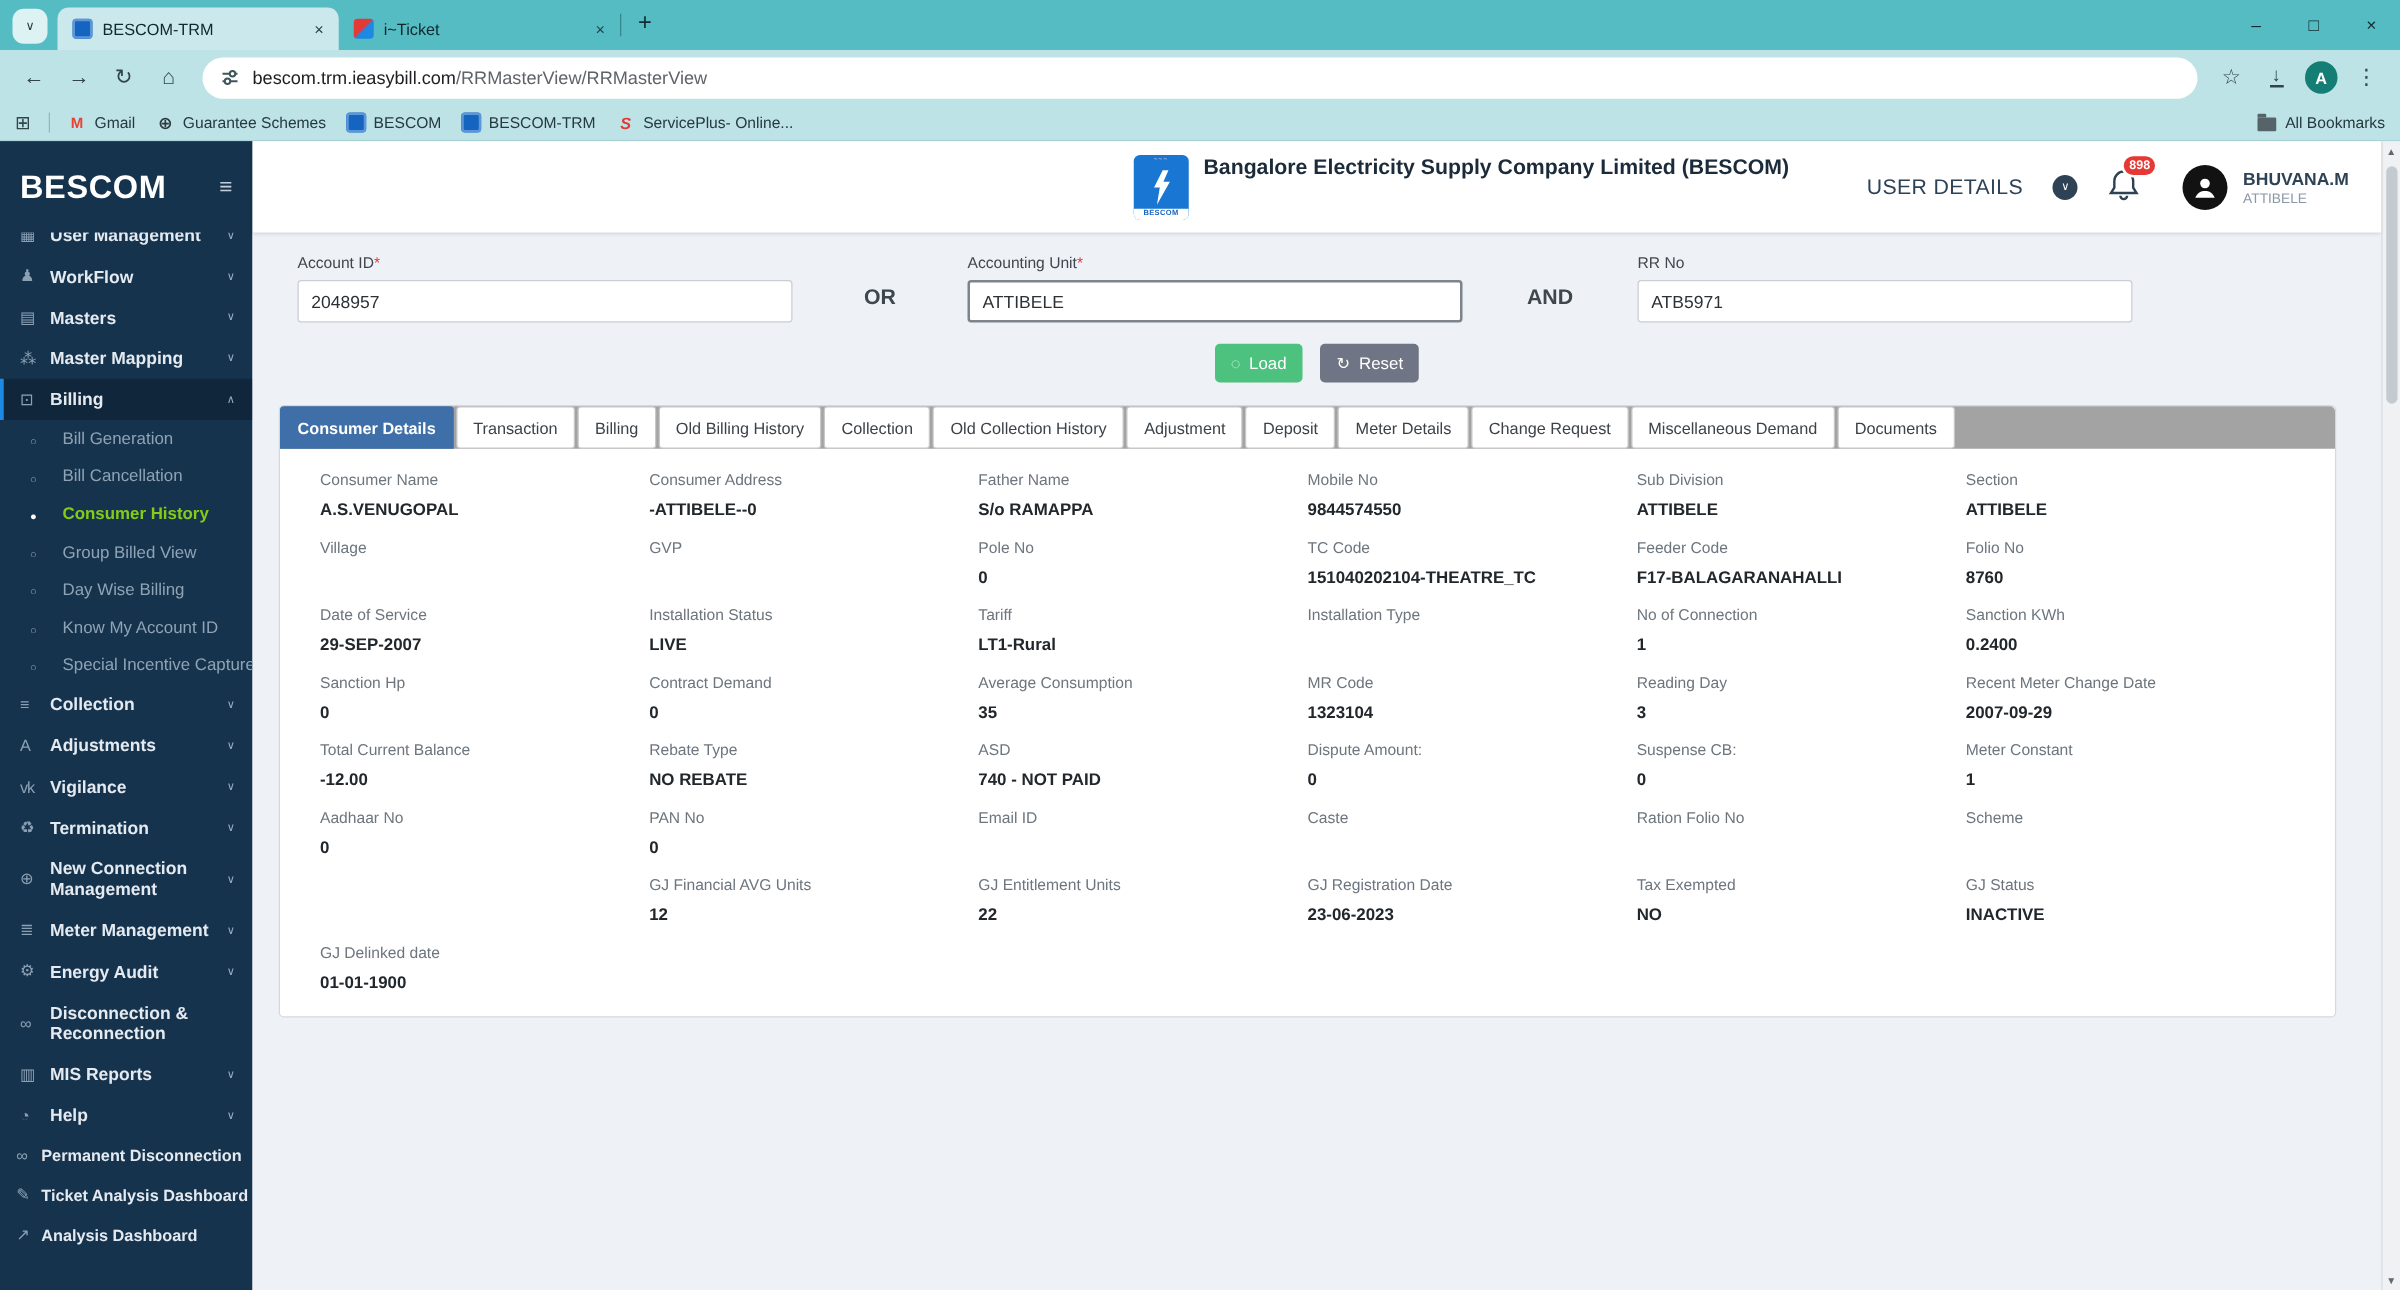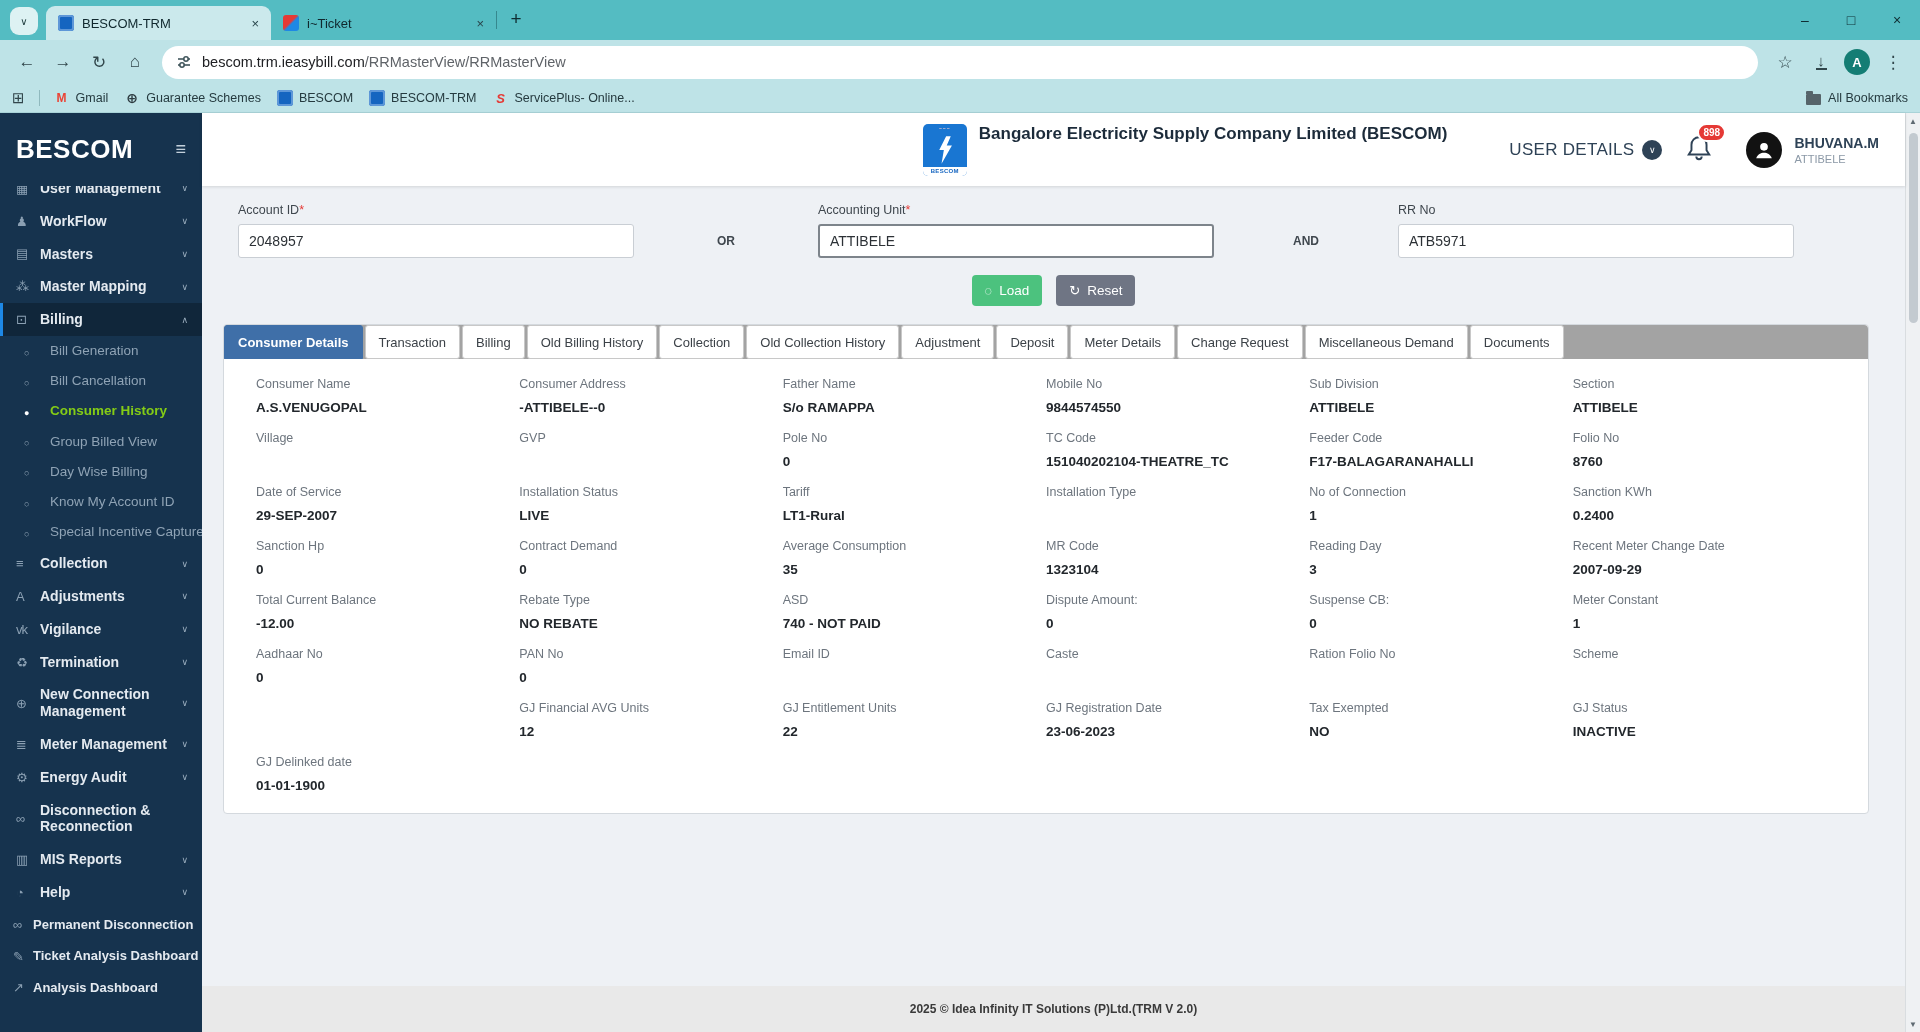--- a/index.html
+++ b/index.html
@@ -65,38 +65,38 @@
 .srow.tight .s-ico{width:20px}
 
 .main{flex:1;display:flex;flex-direction:column;min-width:0}
 .app-header{height:73px;background:#fff;display:flex;align-items:center;padding:0 26px;box-shadow:0 1px 3px rgba(0,0,0,.12);position:relative;z-index:3;flex:none}
 .title-wrap{display:flex;align-items:flex-start;margin-left:auto}
 .logo{width:44px;height:52px;background:#1976d2;border-radius:5px;position:relative;display:flex;align-items:center;justify-content:center;flex:none;overflow:hidden}
 .logo .strip{position:absolute;bottom:0;left:0;right:0;height:9px;background:#fff;display:flex;align-items:center;justify-content:center;font-size:6px;font-weight:700;color:#1565c0;letter-spacing:.3px}
 .logo .kan{position:absolute;top:1px;left:0;right:0;text-align:center;font-size:5px;color:#ffd1d1;letter-spacing:1px}
 .company{font-size:17px;font-weight:700;color:#1c2b3a;margin-left:12px}
 .user-cluster{display:flex;align-items:center;margin-left:62px;gap:24px}
-.userdetails{display:flex;align-items:center;gap:8px;font-size:17px;color:#2e4256;letter-spacing:.3px;cursor:pointer}
+.userdetails{display:flex;align-items:center;gap:24px;font-size:17px;color:#2e4256;letter-spacing:.3px;cursor:pointer}
 .ud-chev{width:20px;height:20px;border-radius:50%;background:#2e4256;color:#fff;font-size:9px;display:flex;align-items:center;justify-content:center}
 .bell-wrap{position:relative;cursor:pointer;margin-right:10px}
 .badge{position:absolute;top:-11px;left:11px;background:#e53935;color:#fff;font-size:10px;font-weight:700;border-radius:10px;padding:2px 4px;border:2px solid #fff}
 .avatar{width:36px;height:36px;border-radius:50%;background:#121212;display:flex;align-items:center;justify-content:center;flex:none}
 .uwho{margin-left:-12px}
 .uname{font-size:14px;font-weight:700;color:#2e4256}
 .uloc{font-size:11px;color:#8b98a6;margin-top:2px}
 
 
 .content{flex:1;background:#eef1f5;display:flex;flex-direction:column;overflow:hidden}
 .formrow{display:flex;padding:17px 36px 0 36px;align-items:flex-end}
 .fld{width:396px}
 .fld .flabel{display:block;font-size:12.5px;color:#3f474e;margin-bottom:7px}
 .req{color:#e53935}
 .fld input{width:100%;height:34px;border:1px solid #c9ced4;border-radius:3px;padding:0 10px;font-size:14px;color:#2c3136;background:#fff;font-family:inherit}
 .fld input.focused{border:2px solid #7d848b}
-.conn{width:184px;text-align:center;font-size:12px;font-weight:700;color:#3f474e;padding-bottom:10px}
+.conn{width:140px;text-align:center;font-size:17px;font-weight:700;color:#3f474e;padding-bottom:10px}
 .btnrow{display:flex;justify-content:center;gap:14px;margin-top:17px}
 .btn{display:flex;align-items:center;gap:7px;height:31px;padding:0 13px;border:none;border-radius:4px;color:#fff;font-size:13.5px;font-family:inherit;cursor:pointer}
 .btn .bic{font-size:13px}
 .btn.load{background:#4cc27e}
 .btn.reset{background:#6f7584}
 .card{margin:18px 36px 0 21px;background:#fff;border:1px solid #d4d9de;border-radius:4px;flex:none}
 .cardtabs{display:flex;background:#a3a3a3;border-radius:4px 4px 0 0}
 .ctab{height:34px;display:flex;align-items:center;padding:0 13px;font-size:13px;color:#3c4248;background:#fff;border:1px solid #c8c8c8;border-radius:3px;margin-right:2px;white-space:nowrap;cursor:pointer}
 .ctab.active{background:#3f6fa8;color:#fff;border-color:#3f6fa8;font-weight:600;border-radius:3px 3px 0 0}
 .grid{display:grid;grid-template-columns:repeat(6,1fr);padding:18px 32px 4px 32px}
@@ -717,23 +717,20 @@
               <div class="val">01-01-1900</div>
             </div>
 
             <div class="cell">
               <div class="lab"></div>
               <div class="val"></div>
             </div>
           </div>
       </div>
 
-      <div class="footer">
-        <span>2025 © Idea Infinity IT Solutions (P)Ltd.(TRM V 2.0)</span>
-      </div>
     </div>
   </div>
 
   <div class="vscroll">
     <div class="vs-arrow">▲</div>
     <div class="vs-thumb"></div>
     <div class="vs-arrow vs-bottom">▼</div>
   </div>
 </div>
 

